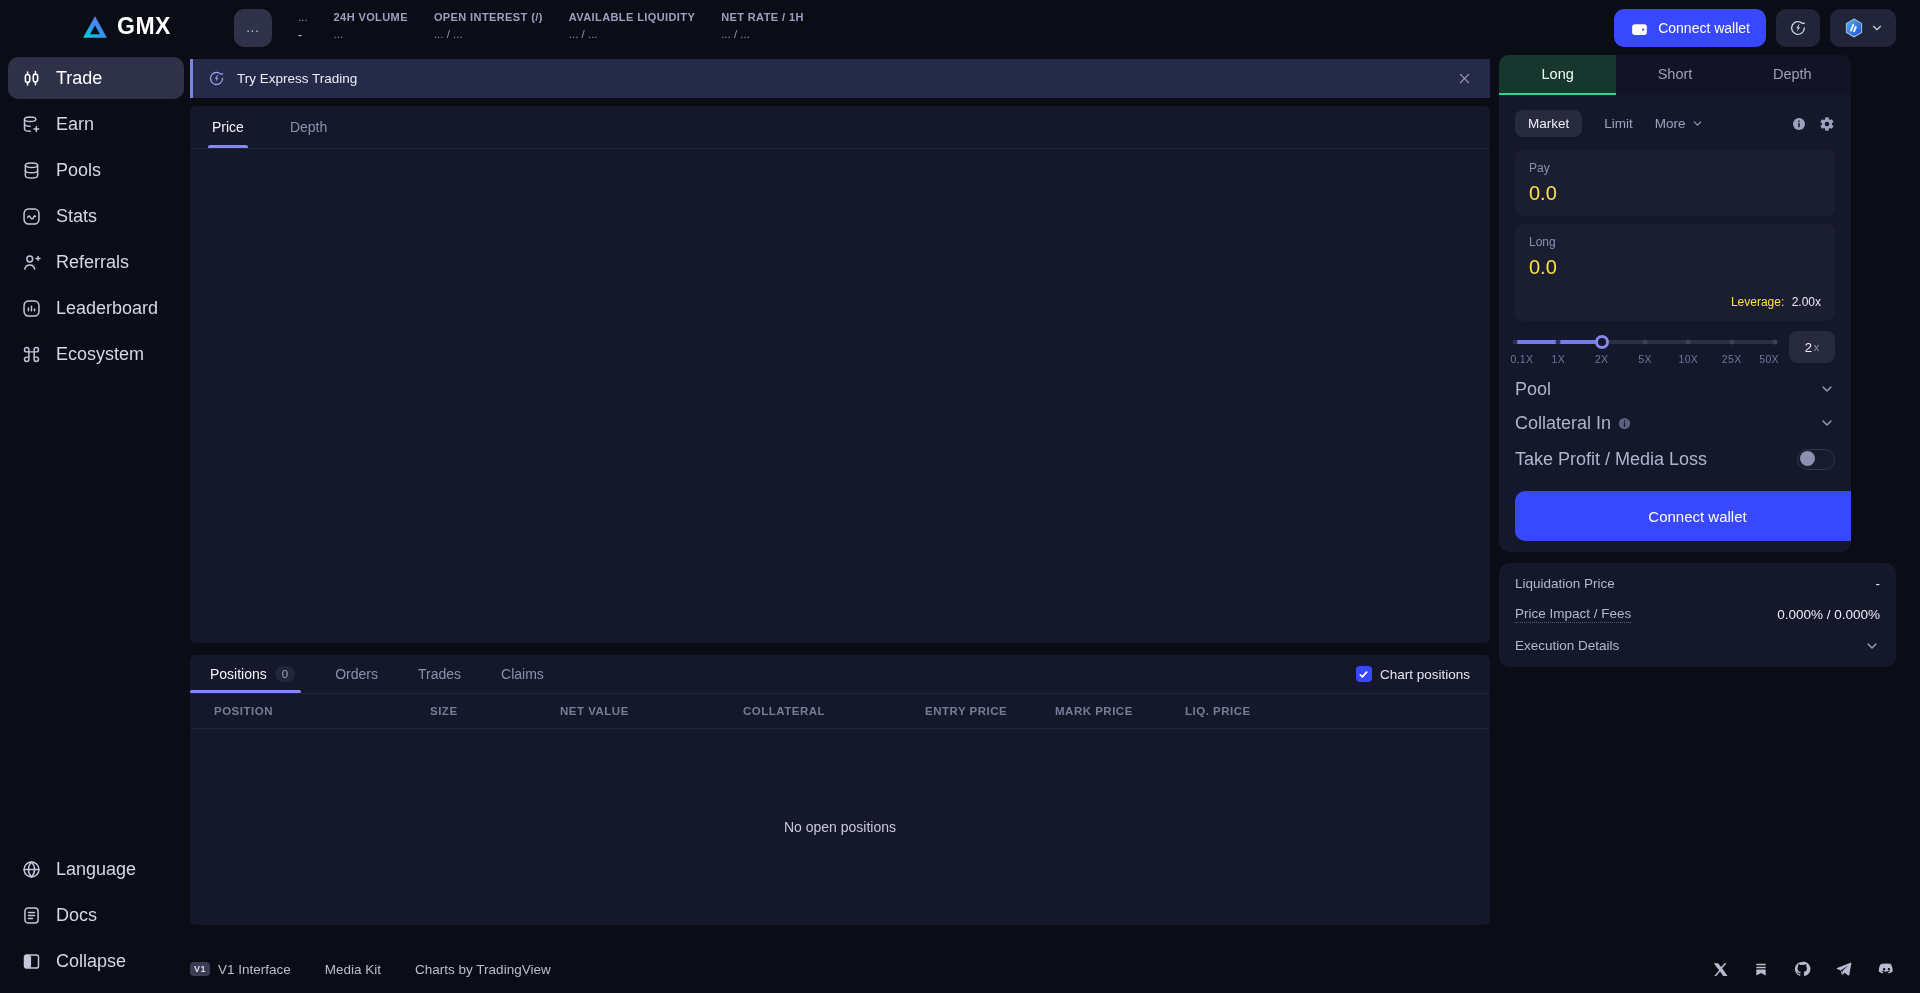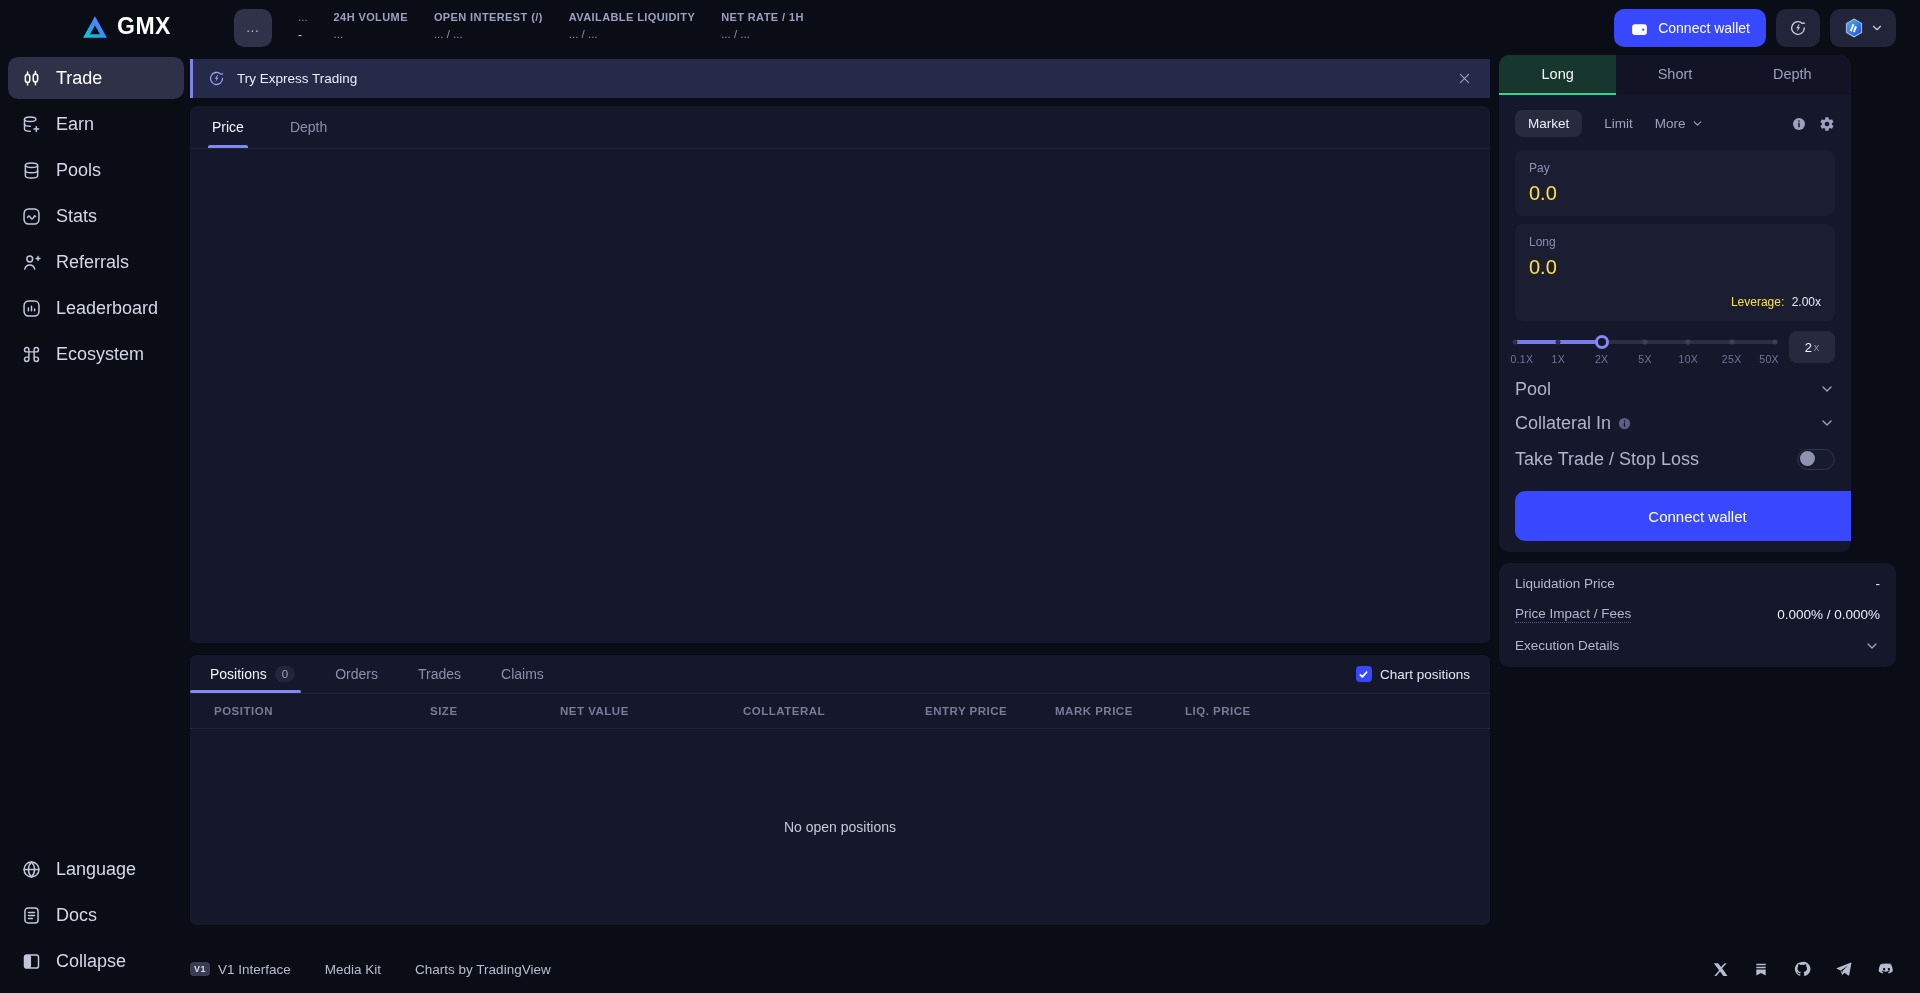--- a/index.html
+++ b/index.html
@@ -539,21 +539,21 @@
       </span>
     </span>
     <span class="pr-right">
       <svg width="16" height="16" viewBox="0 0 24 24" fill="none" stroke="currentColor" stroke-width="2" stroke-linecap="round" stroke-linejoin="round">
           <path d="M6 9l6 6 6-6"></path>
         </svg>
     </span>
   </div>
 
   <div class="panel-row" style="height:38px;">
-    <span class="pr-label">Take Trade / Stop Loss</span>
+    <span class="pr-label">Take Profit / Media Loss</span>
     <span class="pr-right">
       <span class="toggle">
           <span class="knob"></span>
         </span>
     </span>
   </div>
 
   <button class="cw-big">Connect wallet</button>
 </div>
 

